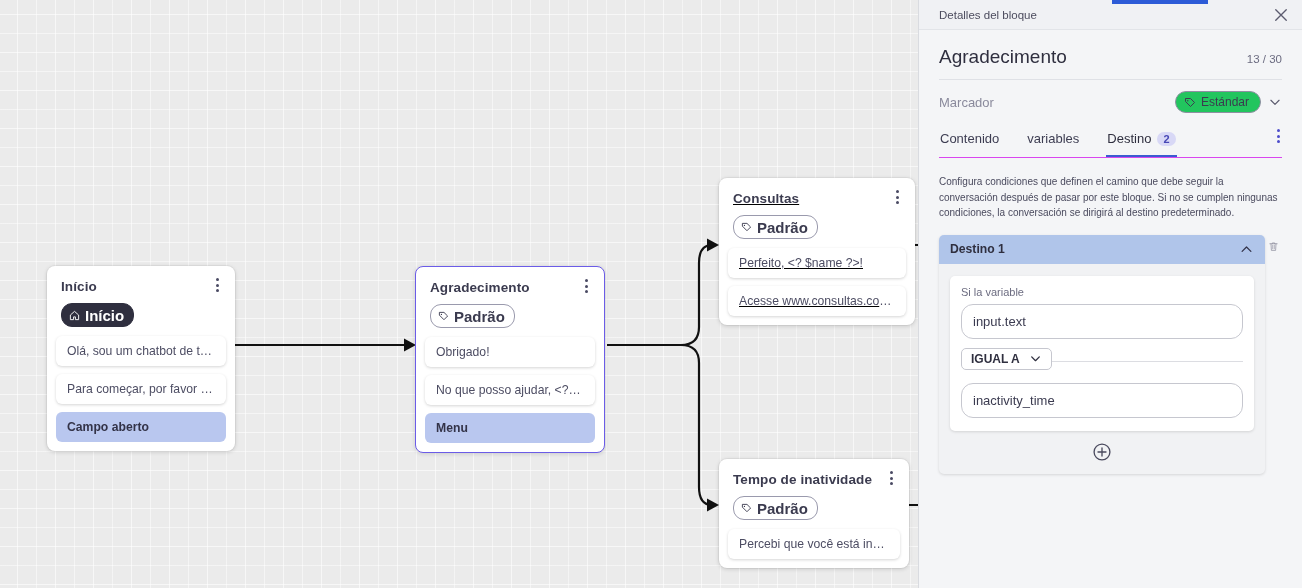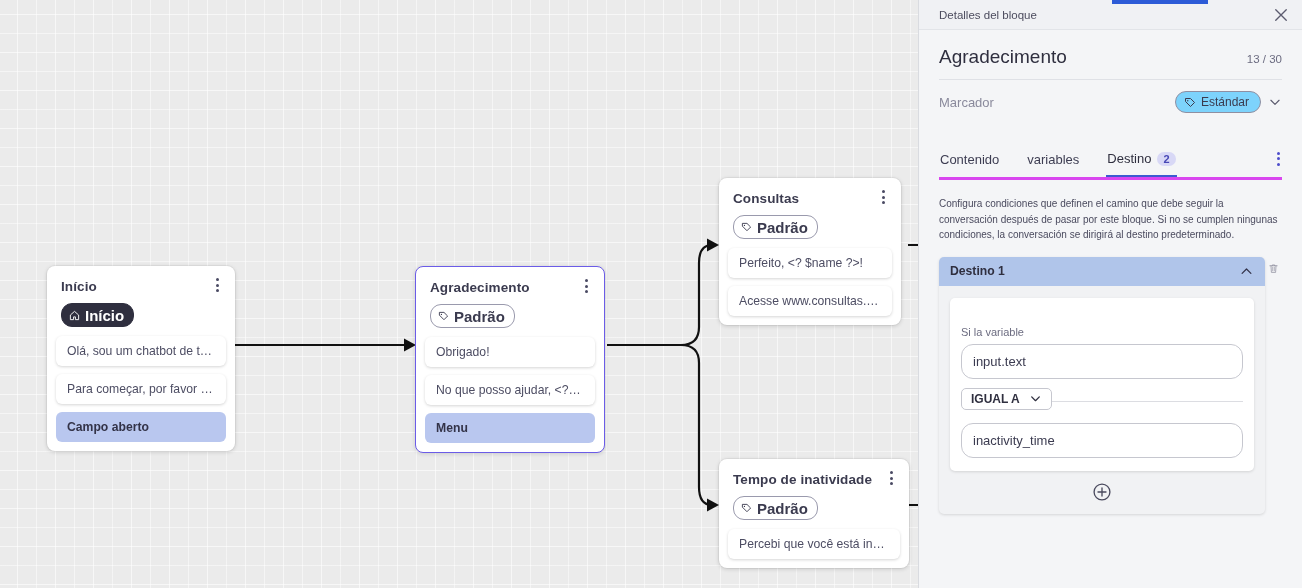--- a/index.html
+++ b/index.html
@@ -110,28 +110,28 @@
   .marker-row {
     display: flex; align-items: center; justify-content: space-between;
     padding: 11px 0 10px 0;
   }
   .marker-label { font-size: 13px; color: #8a8a9c; }
   .marker-right { display: flex; align-items: center; gap: 7px; }
   .pill {
     display: inline-flex; align-items: flex-end; gap: 5px;
     border: 1px solid #8f8fa2; border-radius: 12px;
     padding: 3px 11px 3px 8px;
-    font-size: 12px; color: #3b3b4f; background: #7dd3fc;
+    font-size: 12px; color: #3b3b4f; background: #22c55e;
     cursor: pointer;
   }
 
   .tabs {
-    display: flex; align-items: center;
-    border-bottom: 3px solid #d946ef;
-    gap: 26px; position: relative; margin-top: 20px;
+    display: flex; align-items: flex-start;
+    border-bottom: 1px solid #d946ef;
+    gap: 26px; position: relative;
   }
   .tab {
     font-size: 13px; color: #3d3d52; padding: 8px 1px 9px 1px;
     cursor: pointer; display: flex; align-items: center; gap: 6px;
   }
   .tab.active { color: #2f2f3f; border-bottom: 2.2px solid #3b5bd0; }
   .tab-badge {
     background: #d8d8f6; color: #4747b5; font-size: 11px; font-weight: 700;
     border-radius: 9px; padding: 1px 6px;
   }
@@ -153,21 +153,21 @@
     background: #b0c5ea; padding: 7px 11px;
     display: flex; align-items: center; justify-content: space-between;
     cursor: pointer;
   }
   .dest-head-label { font-size: 12.2px; font-weight: 700; color: #2f2f3f; }
   .trash { padding-top: 6px; cursor: pointer; }
 
   .cond-box {
     margin: 12px 11px 0 11px; background: #ffffff;
     border-radius: 5px; box-shadow: 0 1px 3px rgba(0,0,0,.13);
-    padding: 28px 11px 13px 11px; position: relative;
+    padding: 10px 11px 13px 11px; position: relative;
   }
   .cond-label { font-size: 11px; color: #6c6c80; margin-bottom: 6px; }
   .field {
     border: 1px solid #c6c7cf; border-radius: 12px; background: #fff;
     font-size: 13px; color: #3b3b50; padding: 9px 11px;
   }
   .op-row { position: relative; margin: 9px 0 9px 0; height: 26px; }
   .op-rule {
     position: absolute; left: 0; right: 0; top: 13px; height: 1px; background: #dcdde2;
   }
@@ -253,21 +253,21 @@
           <span>Padrão</span>
         </span>
       </div>
       <div class="node-body">
         <div class="bubble">Obrigado!</div>
         <div class="bubble">No que posso ajudar, &lt;? $name ...</div>
         <div class="bubble menu">Menu</div>
       </div>
     </div>
 
-    <div class="node" style="left:719px; top:178px; width:182px;">
+    <div class="node" style="left:719px; top:178px; width:196px;text-decoration:underline;">
       <div class="node-head">
         <div class="node-title">Consultas</div>
         <div class="dots-v">
             <i></i>
             <i></i>
             <i></i>
           </div>
         <span class="tag">
           <svg width="11" height="11" viewBox="0 0 24 24">
             <path d="M3 3 H13 L21 11 L13 19 L3 9 Z" fill="none" stroke="#3b3b4f" stroke-width="2" stroke-linejoin="round"></path>

